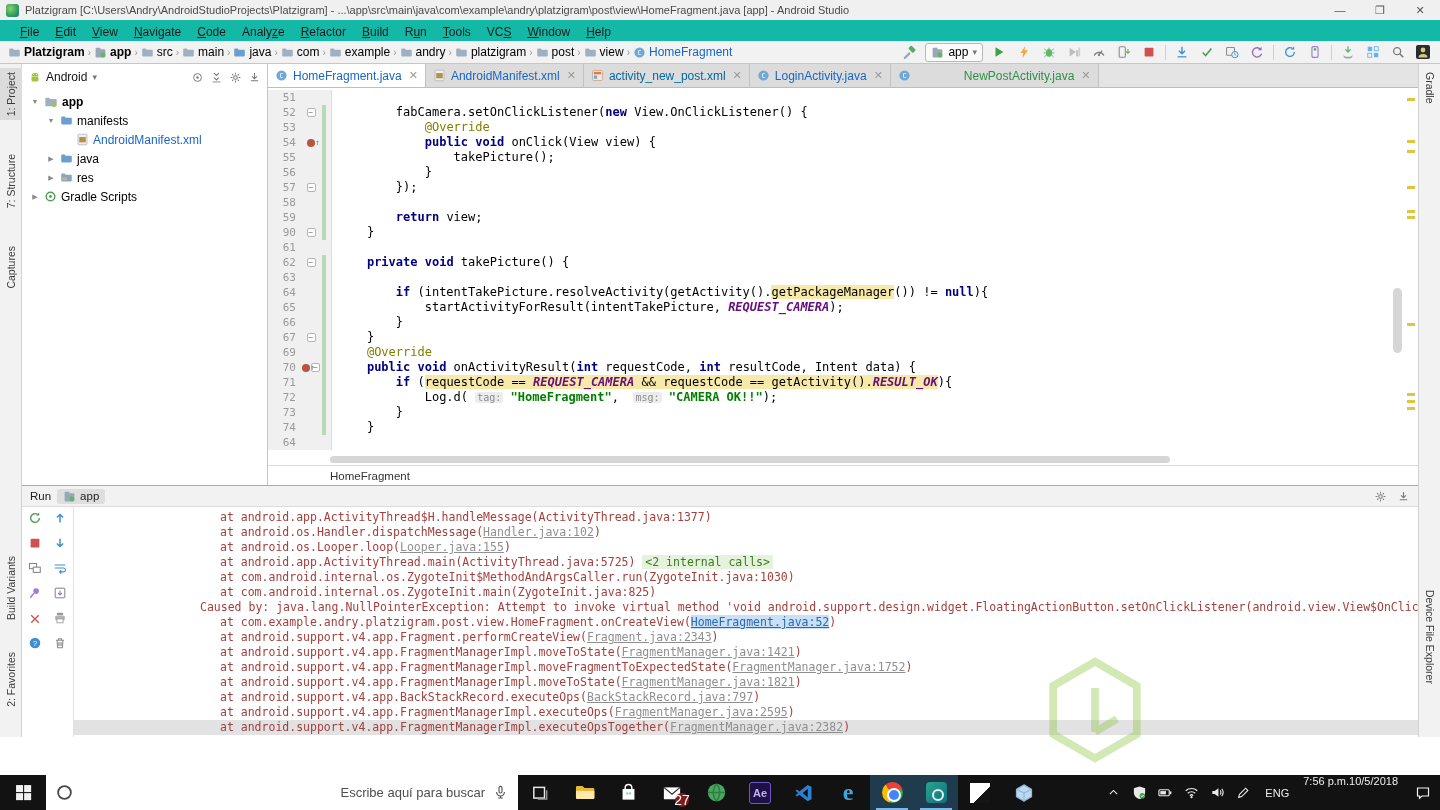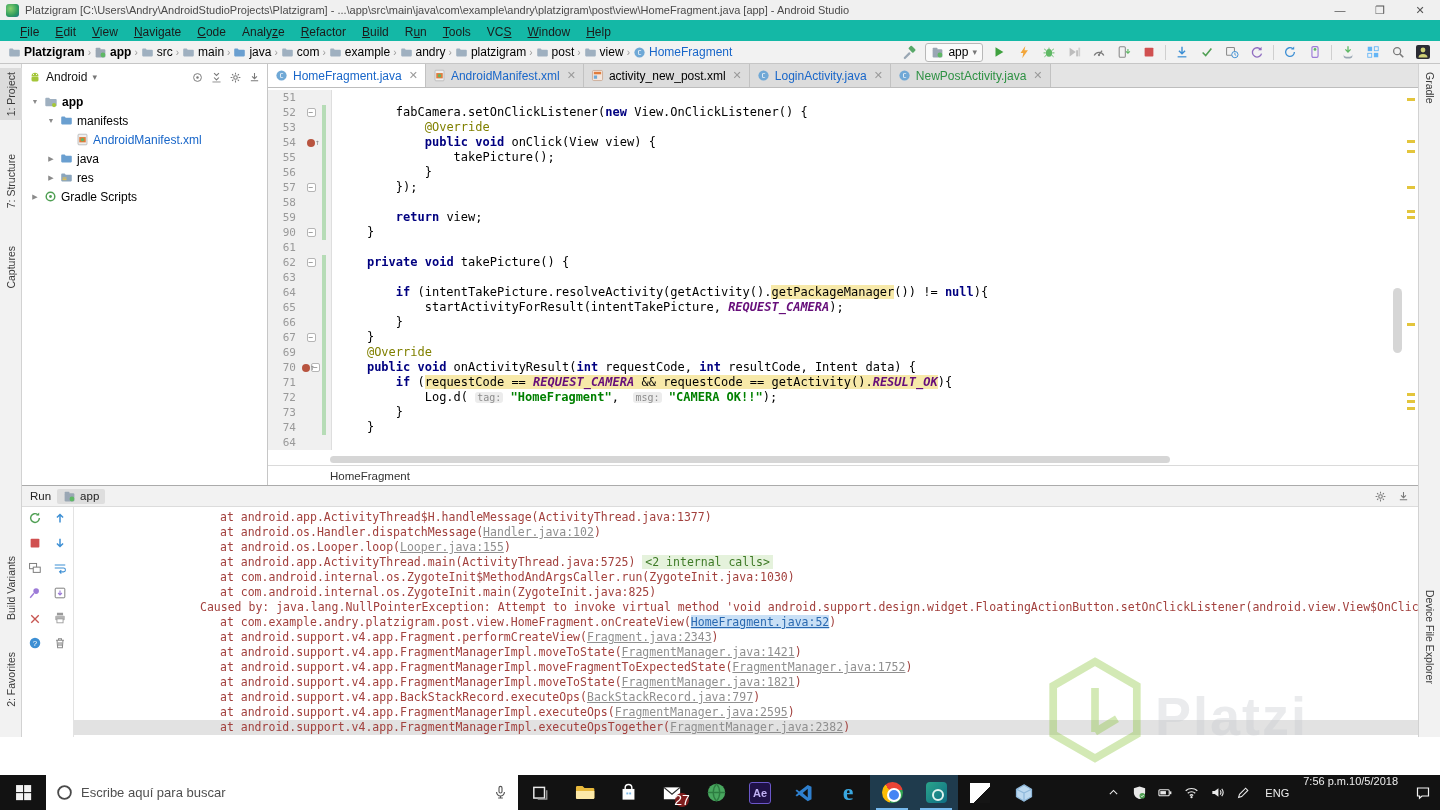--- a/index.html
+++ b/index.html
@@ -118,21 +118,21 @@
   .sb-cell { display:flex; align-items:center; gap:2px; white-space:nowrap; }
   .updn { color:#888; font-size:9px; }
   .sb-gray { color:#9a9a9a; }
   .sb-dot { width:8px; height:8px; border-radius:50%; background:#bdbdbd; }
   .sb-squareicon { width:12px; height:12px; border:1px solid #9a9a9a; background:#e4e4e4; }
 
   
   .taskbar { position:absolute; bottom:0; left:0; width:1440px; height:35px; background:#121212; display:flex; align-items:stretch; color:#eee; }
   .tk-start { width:46px; display:flex; align-items:center; justify-content:center; }
   .tk-search { width:472px; background:#ffffff; display:flex; align-items:center; gap:8px; padding:0 10px; color:#4f4f4f; font-size:13px; }
-  .tk-search-text { flex:1; }
+  .tk-search-text { flex:1;text-align:right; }
   .tk-btn { width:44px; display:flex; align-items:center; justify-content:center; position:relative; }
   .tk-btn.open:after { content:""; position:absolute; bottom:0; left:6px; right:6px; height:2px; background:#76b9ed; }
   .tk-btn.open { background:#1f3b4d; }
   .tk-tray { margin-left:auto; display:flex; align-items:center; gap:2px; padding-right:4px; }
   .tr-ic { width:24px; display:flex; align-items:center; justify-content:center; }
   .tk-lang { font-size:11px; padding:0 6px; }
   .tk-clock { font-size:11px; text-align:right; line-height:13px; padding:0 8px; }
   .ae-chip { width:22px; height:22px; background:#1f1147; border:1px solid #6b57c9; color:#c0b1f2; font-size:11px; font-weight:bold; display:flex; align-items:center; justify-content:center; border-radius:3px; }
   .edge-e { font-size:24px; font-weight:bold; color:#39a7e0; font-family:"Liberation Serif",serif; }
   .chrome-ic { width:21px; height:21px; border-radius:50%; background:conic-gradient(from -45deg,#ea4335 0 33%,#34a853 33% 66%,#fbbc05 66% 100%); position:relative; }
@@ -605,41 +605,41 @@
                 <span class="tab-close">✕</span>
               </div>
               <div class="tab">
                 <span class="ico">
                   <svg width="13" height="13" viewBox="0 0 16 16">
                     <rect x="1.8" y="1.8" width="12.4" height="12.4" rx="1.5" fill="#f4e6dd" stroke="#caa68f"></rect>
                     <rect x="3.5" y="3.5" width="9" height="3" fill="#e07c3c"></rect>
                     <rect x="3.5" y="8" width="4" height="4" fill="#6fa8d6"></rect>
                   </svg>
                 </span>
-                <span style="color: #000000;">activity_new_post.xml</span>
+                <span style="color: #0369a1;">activity_new_post.xml</span>
                 <span class="tab-close">✕</span>
               </div>
               <div class="tab">
                 <span class="ico">
                   <svg width="13" height="13" viewBox="0 0 16 16">
                     <circle cx="8" cy="8" r="6.3" fill="#6fa8d6"></circle>
                     <text x="8" y="11" font-size="8.5" text-anchor="middle" fill="#fff" font-family="monospace">C</text>
                   </svg>
                 </span>
                 <span style="color: rgb(24, 102, 201);">LoginActivity.java</span>
                 <span class="tab-close">✕</span>
               </div>
               <div class="tab">
                 <span class="ico">
                   <svg width="13" height="13" viewBox="0 0 16 16">
                     <circle cx="8" cy="8" r="6.3" fill="#6fa8d6"></circle>
                     <text x="8" y="11" font-size="8.5" text-anchor="middle" fill="#fff" font-family="monospace">C</text>
                   </svg>
                 </span>
-                <span style="color: rgb(46, 145, 67);">NewPostActivity.java</span>
+                <span style="color: rgb(46, 145, 67); margin-left: 48px;">NewPostActivity.java</span>
                 <span class="tab-close">✕</span>
               </div>
             </div>
           <div class="code-area" id="code">
 
           <div class="crow"><span class="ln">51</span><span class="gut2"></span><span class="chgcol"></span><span class="gutline"></span><span class="ctext"></span></div>
               <div class="crow"><span class="ln">52</span><span class="gut2"><span class="fold">−</span></span><span class="chgcol on"></span><span class="gutline"></span><span class="ctext"><span class="tk-p">        fabCamera.setOnClickListener(</span><span class="tk-k">new</span><span class="tk-p"> View.OnClickListener() {</span></span></div>
               <div class="crow"><span class="ln">53</span><span class="gut2"></span><span class="chgcol on"></span><span class="gutline"></span><span class="ctext"><span class="tk-p">            </span><span class="tk-a">@Override</span></span></div>
               <div class="crow"><span class="ln">54</span><span class="gut2"><span class="ovr"></span></span><span class="chgcol on"></span><span class="gutline"></span><span class="ctext"><span class="tk-p">            </span><span class="tk-k">public void</span><span class="tk-p"> onClick(View view) {</span></span></div>
               <div class="crow"><span class="ln">55</span><span class="gut2"></span><span class="chgcol on"></span><span class="gutline"></span><span class="ctext"><span class="tk-p">                takePicture();</span></span></div>
@@ -814,21 +814,20 @@
           <span class="vtextR">Device File Explorer</span>
         </div>
       </div>
   </div>
 
   <div class="watermark">
     <svg width="110" height="110" viewBox="0 0 100 100">
         <path d="M50 6 L88 28 V72 L50 94 L12 72 V28 Z" fill="none" stroke="#8dc63f" stroke-width="7"></path>
         <path d="M50 30 L50 70 M50 70 L70 58" stroke="#8dc63f" stroke-width="7" fill="none"></path>
       </svg>
-    <span class="wm-text">Platzi</span>
   </div>
 
   <div class="twbar">
     <span id="tw-items" style="display:flex;align-items:center;">
         <span class="tw-item active">
           <span class="ico">
             <svg width="11" height="11" viewBox="0 0 16 16">
               <path d="M4 2.5 L13 8 L4 13.5 Z" fill="#3fa13f"></path>
             </svg>
           </span>

